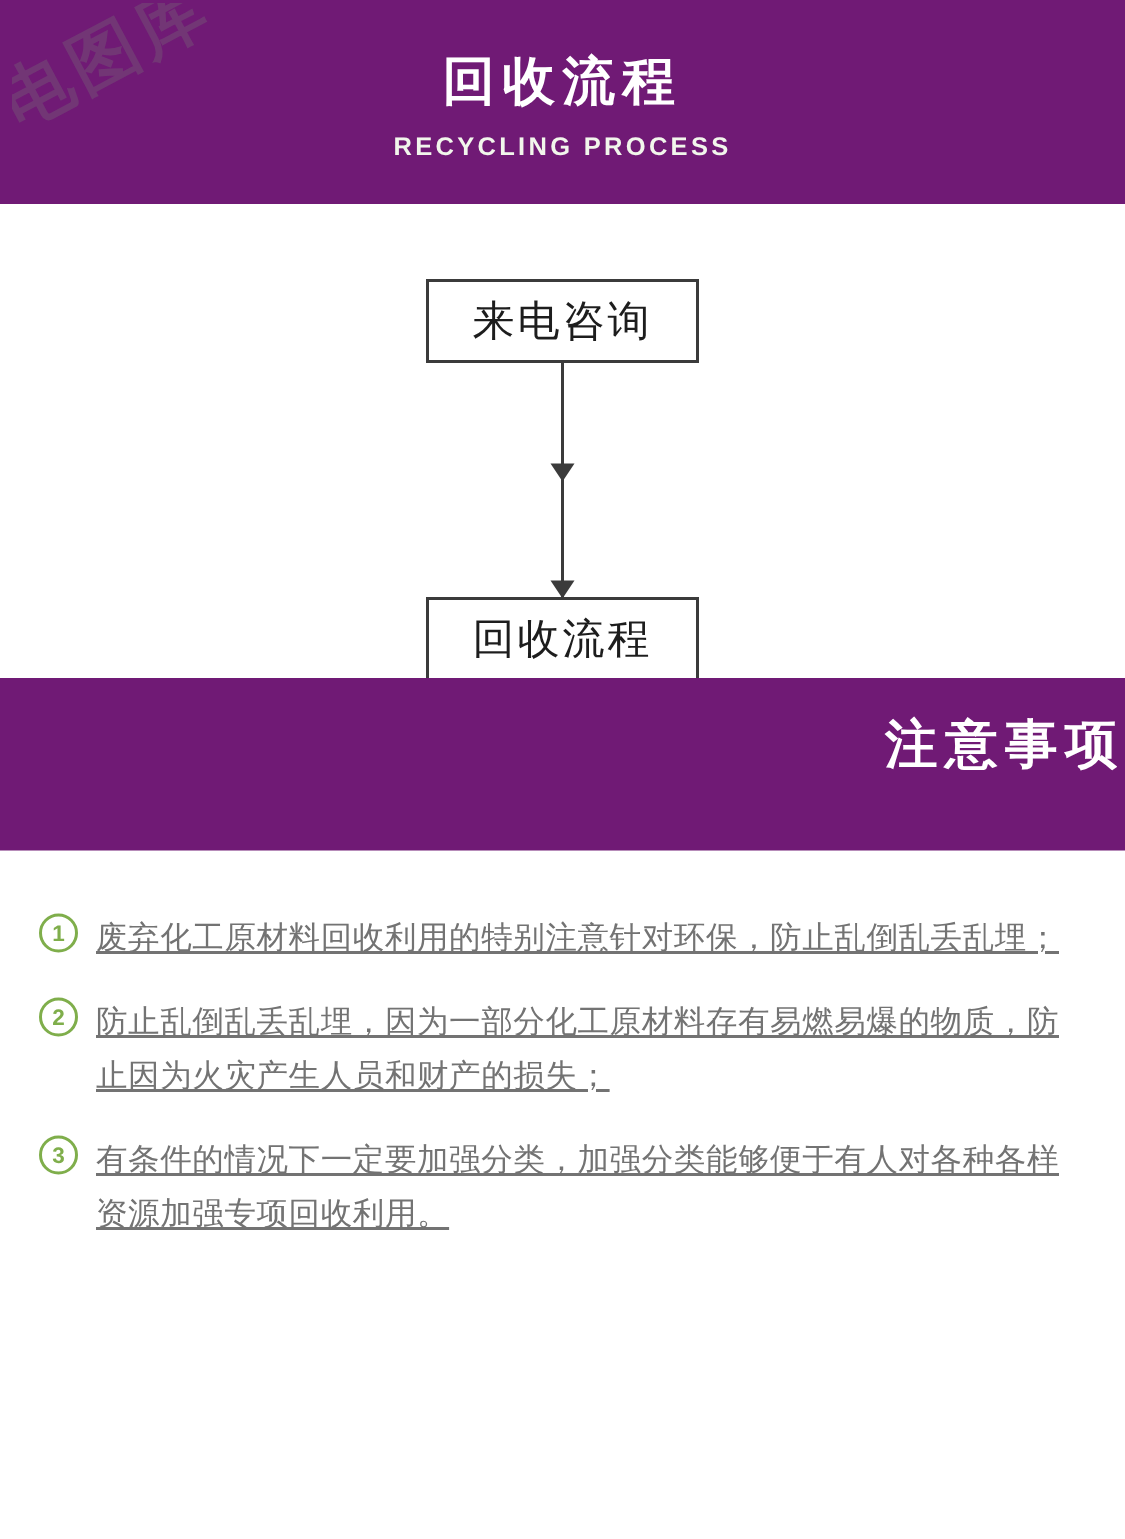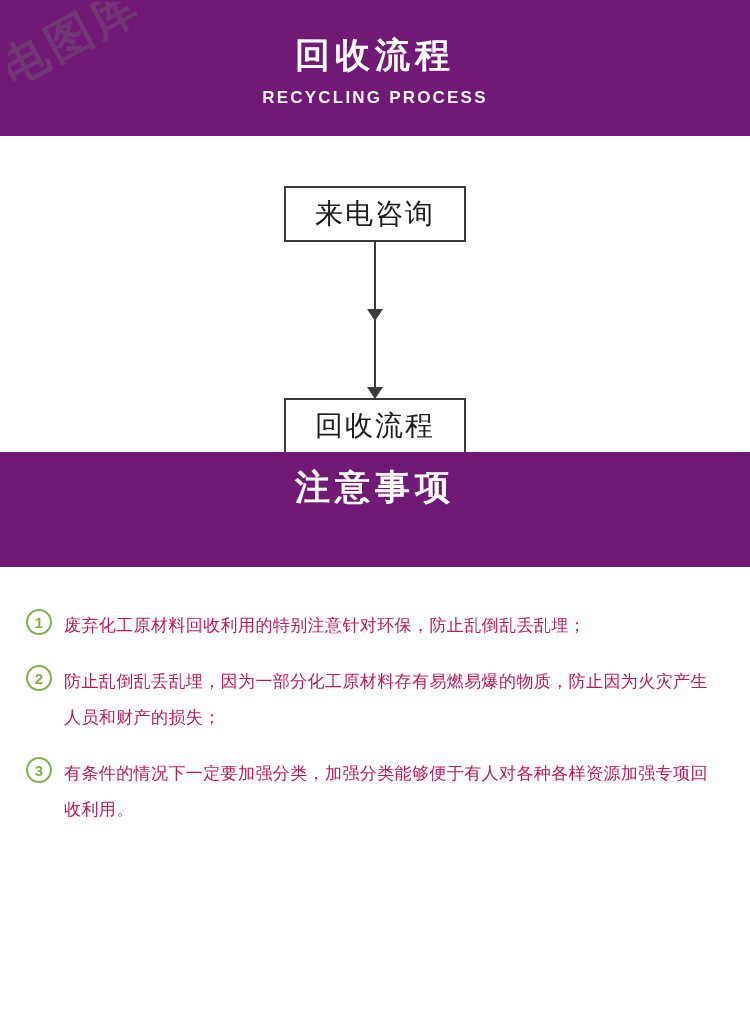--- a/index.html
+++ b/index.html
@@ -55,21 +55,22 @@
     color: #ffffff;
     padding: 22px 0 20px 0;
     position: relative;
   }
   .banner-1 {
     height: 136px;
     padding-top: 32px;
   }
   .banner-2 {
     height: 115px;
-    padding-top: 12px;
+    padding-top: 22px;
+    text-align: right;
   }
   .banner-title {
     font-size: 35px;
     font-weight: bold;
     letter-spacing: 5px;
     line-height: 46px;
     font-family: "DejaVu Sans", "Liberation Sans", sans-serif;
   }
   .banner-sub {
     font-size: 17px;
@@ -145,26 +146,27 @@
     font-weight: bold;
     display: flex;
     align-items: center;
     justify-content: center;
     margin-right: 12px;
     margin-top: 2px;
     box-sizing: border-box;
     font-family: "Liberation Sans", sans-serif;
   }
   .note-text {
-    font-size: 17px;
+    font-size: 21px;
     line-height: 36px;
-    color: #be185d;
+    color: #737373;
     font-family: "DejaVu Sans", "Liberation Sans", sans-serif;
     letter-spacing: 0.4px;
     max-width: 650px;
+    text-decoration: underline;
   }
 </style>
 </head>
 <body>
 
 <div class="page">
 
   <div class="watermark">
     <span>电图库</span>
   </div>

